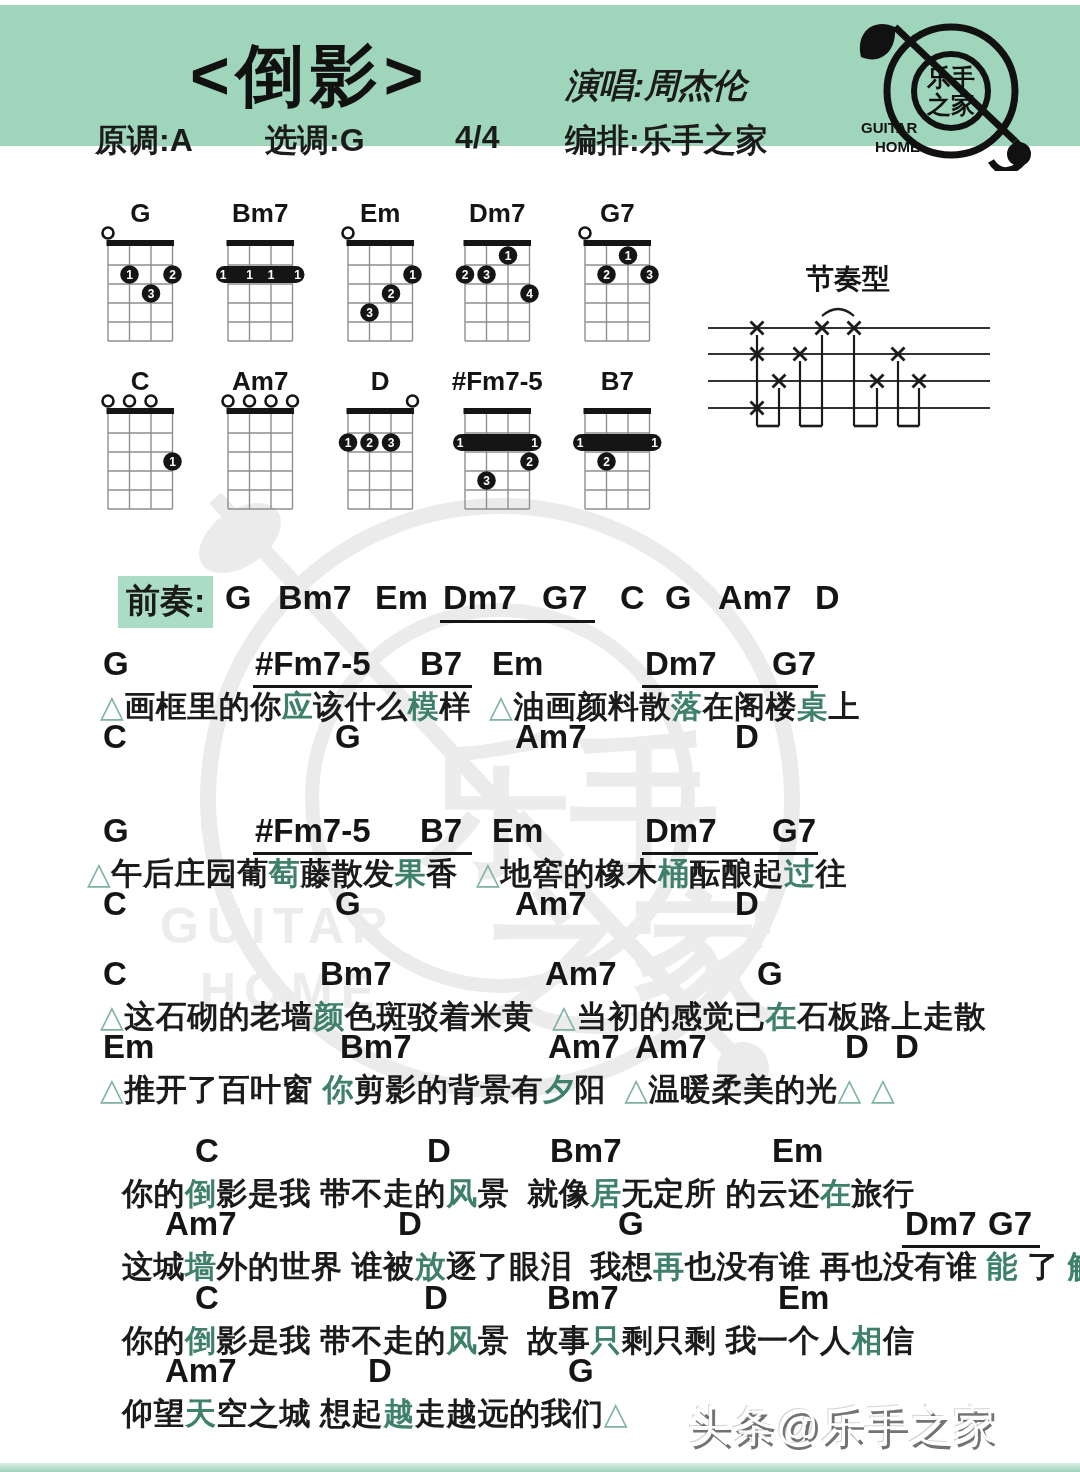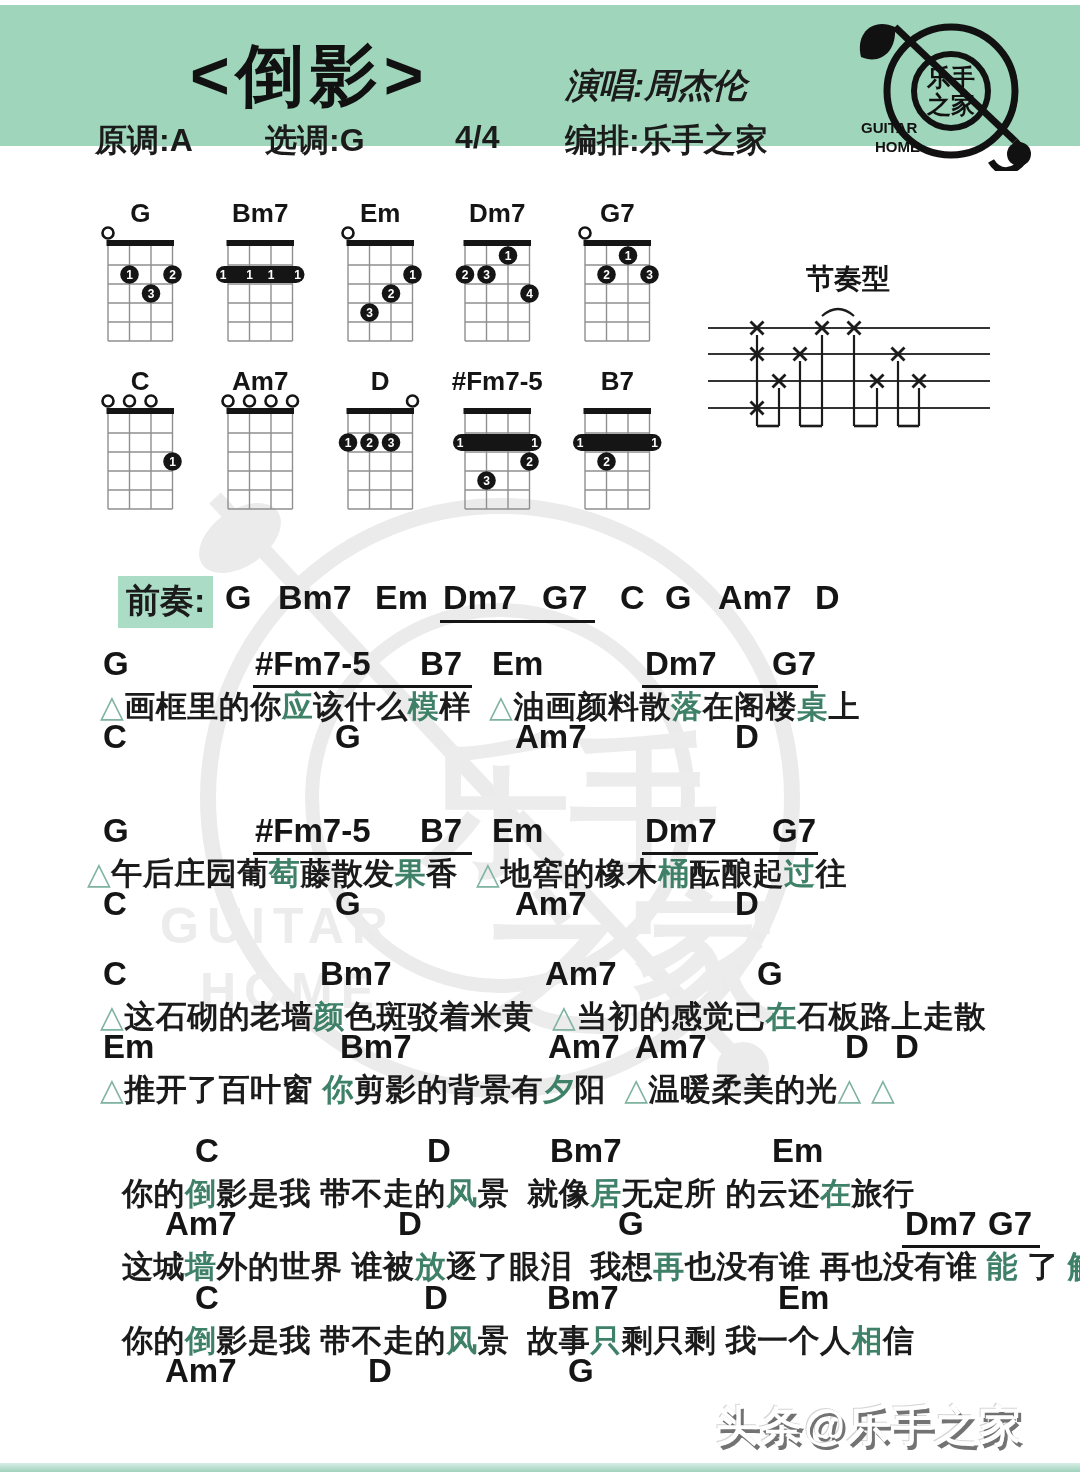--- a/index.html
+++ b/index.html
@@ -7,22 +7,22 @@
         font-family:"Liberation Sans","DejaVu Sans",sans-serif;color:#1b1b1b;}
   
   .hdr{position:absolute;left:0;top:5px;width:1080px;height:141px;background:#9fd6bb;}
   .hdr .title{position:absolute;left:190px;top:26px;font-size:68px;font-weight:bold;letter-spacing:6px;color:#111;}
   .hdr .singer{position:absolute;left:565px;top:58px;font-size:34px;font-weight:600;font-style:italic;}
   .hdr .meta{position:absolute;top:114px;font-size:32px;font-weight:600;}
   .m-orig{left:95px;} .m-sel{left:265px;} .m-time{left:455px;} .m-arr{left:565px;}
   .logo{position:absolute;right:36px;top:6px;}
   
   .wm{position:absolute;left:55px;top:468px;z-index:0;}
-  .footer-mark{position:absolute;left:688px;top:1398px;z-index:3;font-size:42px;font-weight:bold;
-     color:#ffffff;text-shadow:3px 4px 0 rgba(90,90,90,.85),-1px -1px 0 rgba(160,160,160,.45);letter-spacing:2px;margin-left:28px;}
+  .footer-mark{position:absolute;left:688px;top:1398px;z-index:3;font-size:42px;font-weight:normal;
+     color:#ffffff;text-shadow:3px 4px 0 rgba(90,90,90,.85),-1px -1px 0 rgba(160,160,160,.45);letter-spacing:2px;}
   .bottom-strip{position:absolute;left:0;bottom:0;width:1080px;height:9px;
      background:linear-gradient(#d8eee4,#9fd2bd);}
   
   #chords,#lines,#intro{position:absolute;left:0;top:0;width:1080px;height:1472px;z-index:2;pointer-events:none;}
   .cdiag{position:absolute;}
   .chord{position:absolute;font-size:33px;font-weight:600;white-space:pre;color:#151515;}
   .ul{position:absolute;height:3px;background:#151515;}
   .lyric{position:absolute;font-size:31px;font-weight:600;white-space:pre;color:#1b1b1b;letter-spacing:0.5px;}
   .lyric .g{color:#3e8068;}
   .lyric .tri{color:#7fb3a0;font-weight:400;}
@@ -370,17 +370,18 @@
       <div class="ul" style="left: 902px; width: 138px; top: 1245px;"></div>
       <div class="lyric" style="left: 122px; top: 1246px;"><span>这城</span><span class="g">墙</span><span>外的世界 谁被</span><span class="g">放</span><span>逐了眼泪  我想</span><span class="g">再</span><span>也没有谁 再也没有谁 </span><span class="g">能</span><span> 了 </span><span class="g">解</span></div>
       <span class="chord" style="left: 195px; top: 1279px;">C</span>
       <span class="chord" style="left: 424px; top: 1279px;">D</span>
       <span class="chord" style="left: 547px; top: 1279px;">Bm7</span>
       <span class="chord" style="left: 778px; top: 1279px;">Em</span>
       <div class="lyric" style="left: 122px; top: 1320px;"><span>你的</span><span class="g">倒</span><span>影是我 带不走的</span><span class="g">风</span><span>景  故事</span><span class="g">只</span><span>剩只剩 我一个人</span><span class="g">相</span><span>信</span></div>
       <span class="chord" style="left: 165px; top: 1352px;">Am7</span>
       <span class="chord" style="left: 368px; top: 1352px;">D</span>
       <span class="chord" style="left: 568px; top: 1352px;">G</span>
+      <div class="lyric" style="left: 122px; top: 1393px;"><span>仰望</span><span class="g">天</span><span>空之城 想起</span><span class="g">越</span><span>走越远的我们</span><span class="tri">△</span></div>
     </div>
 
   <div class="footer-mark">头条@乐手之家</div>
   <div class="bottom-strip"></div>
 </div>
 
 </body></html>

